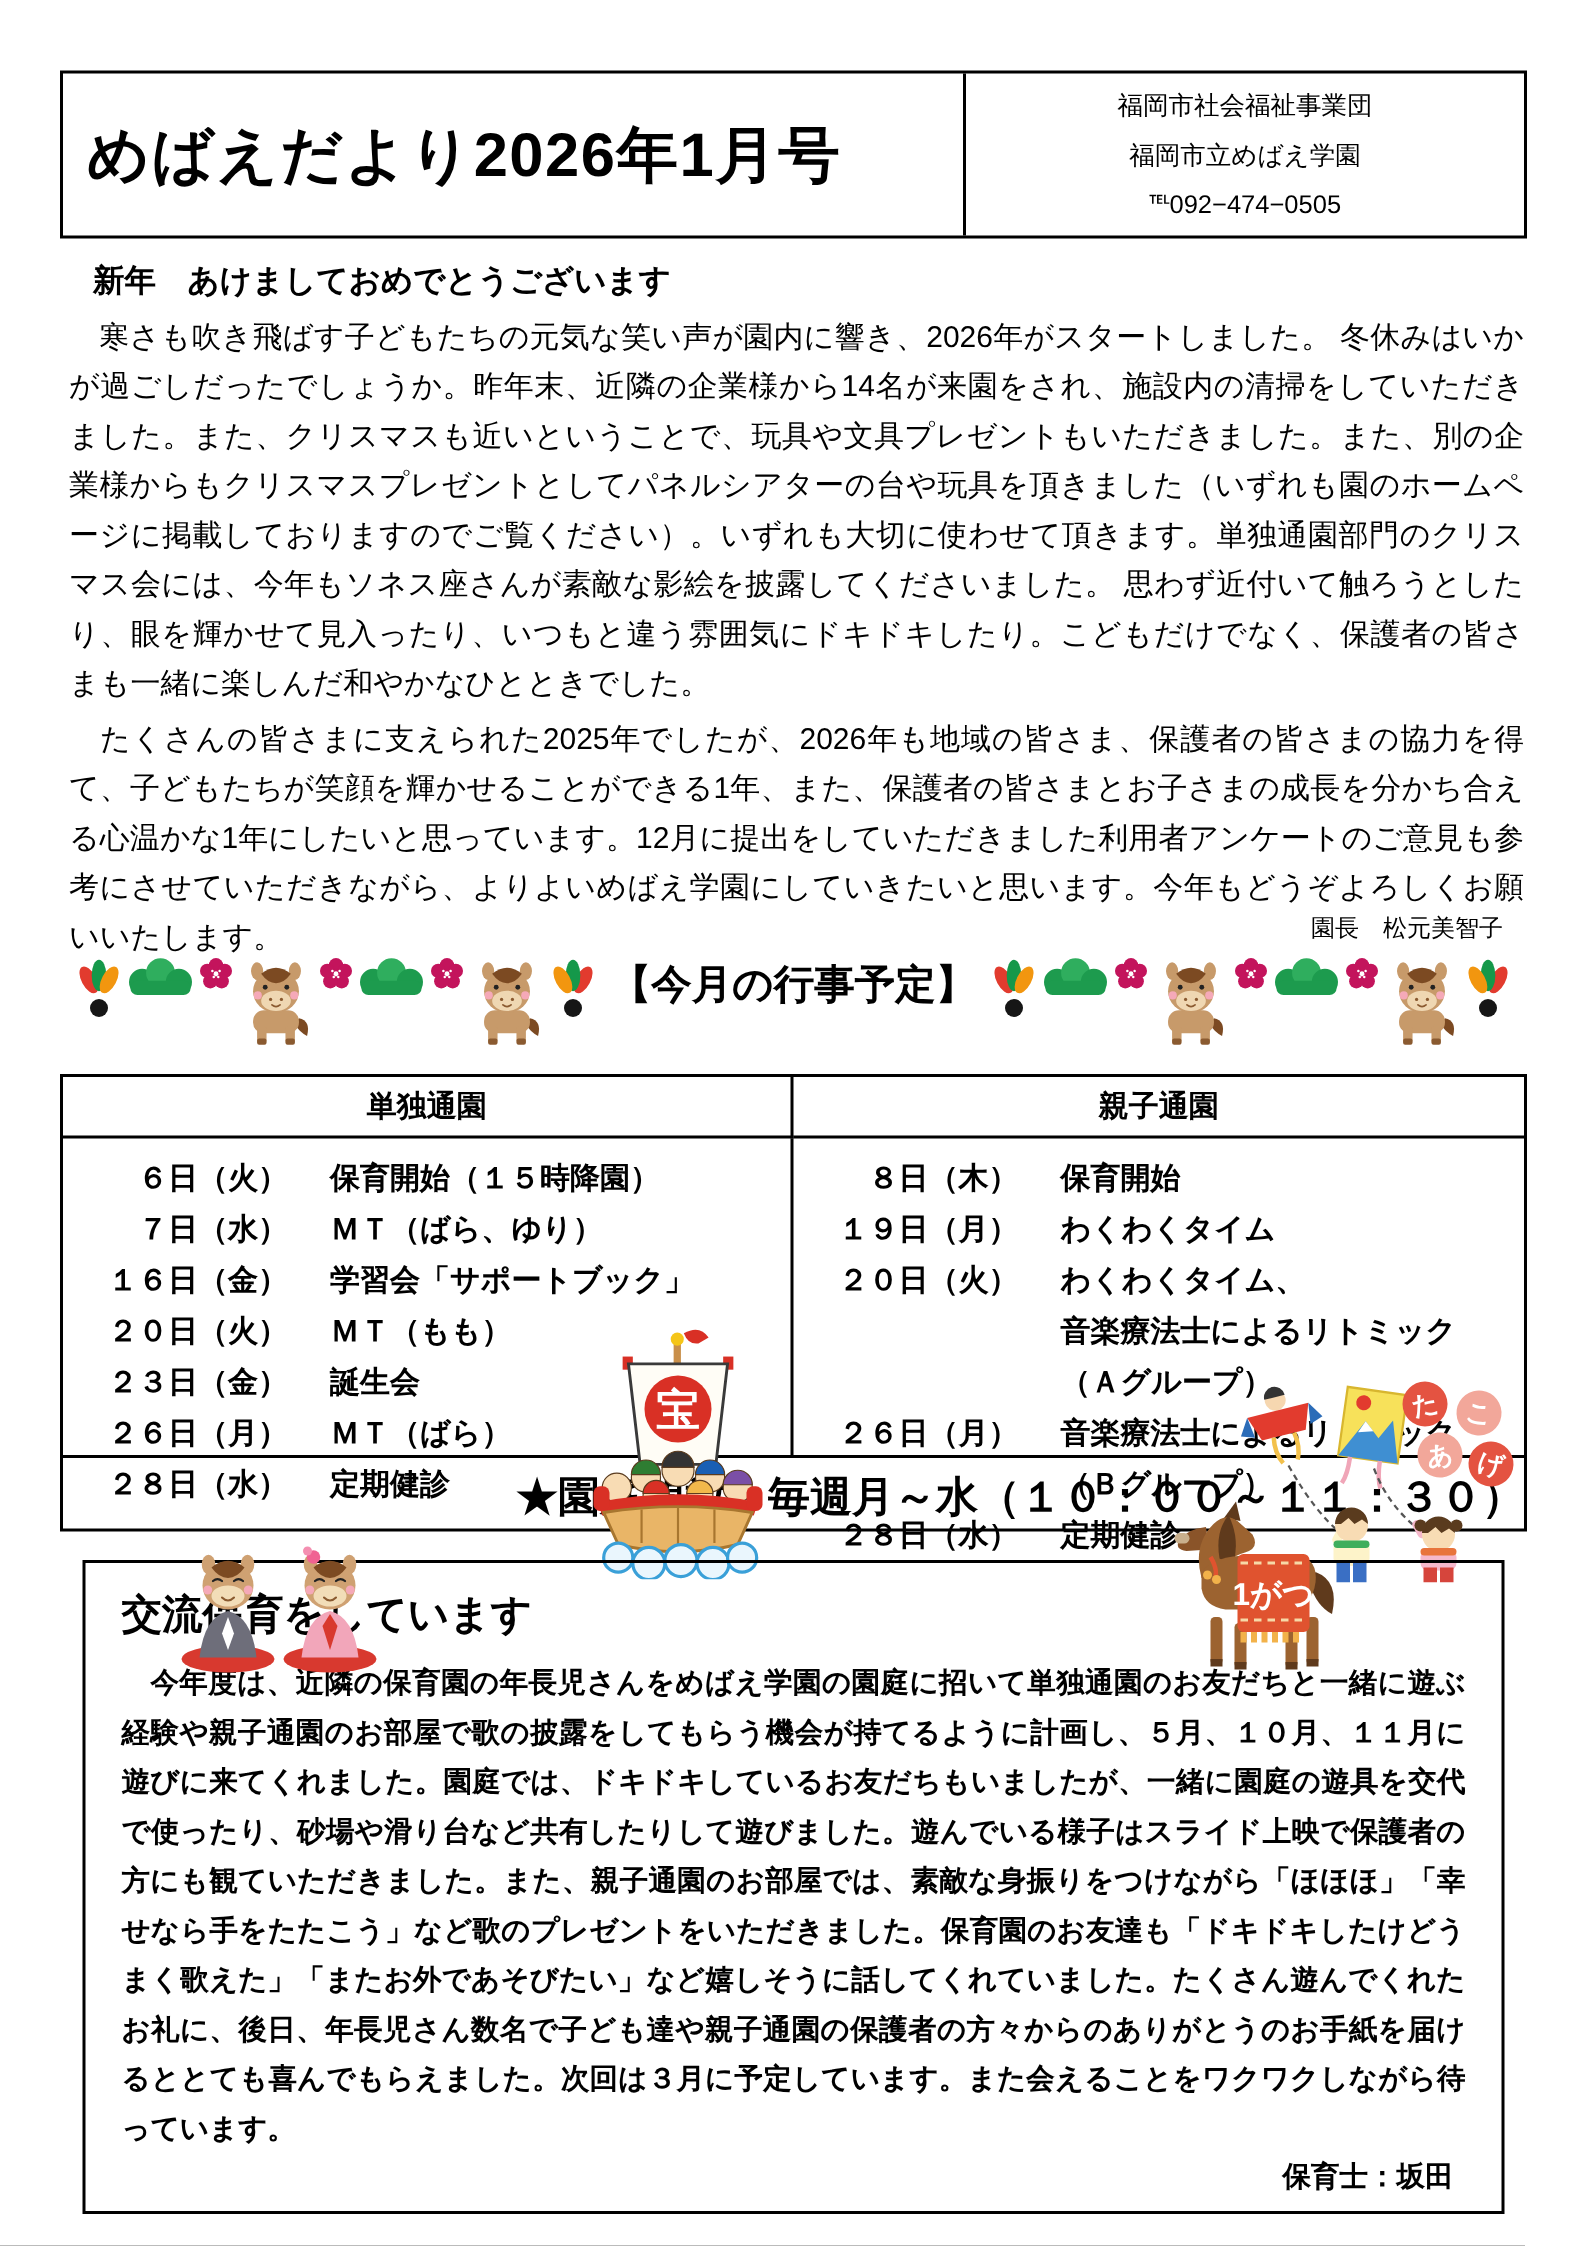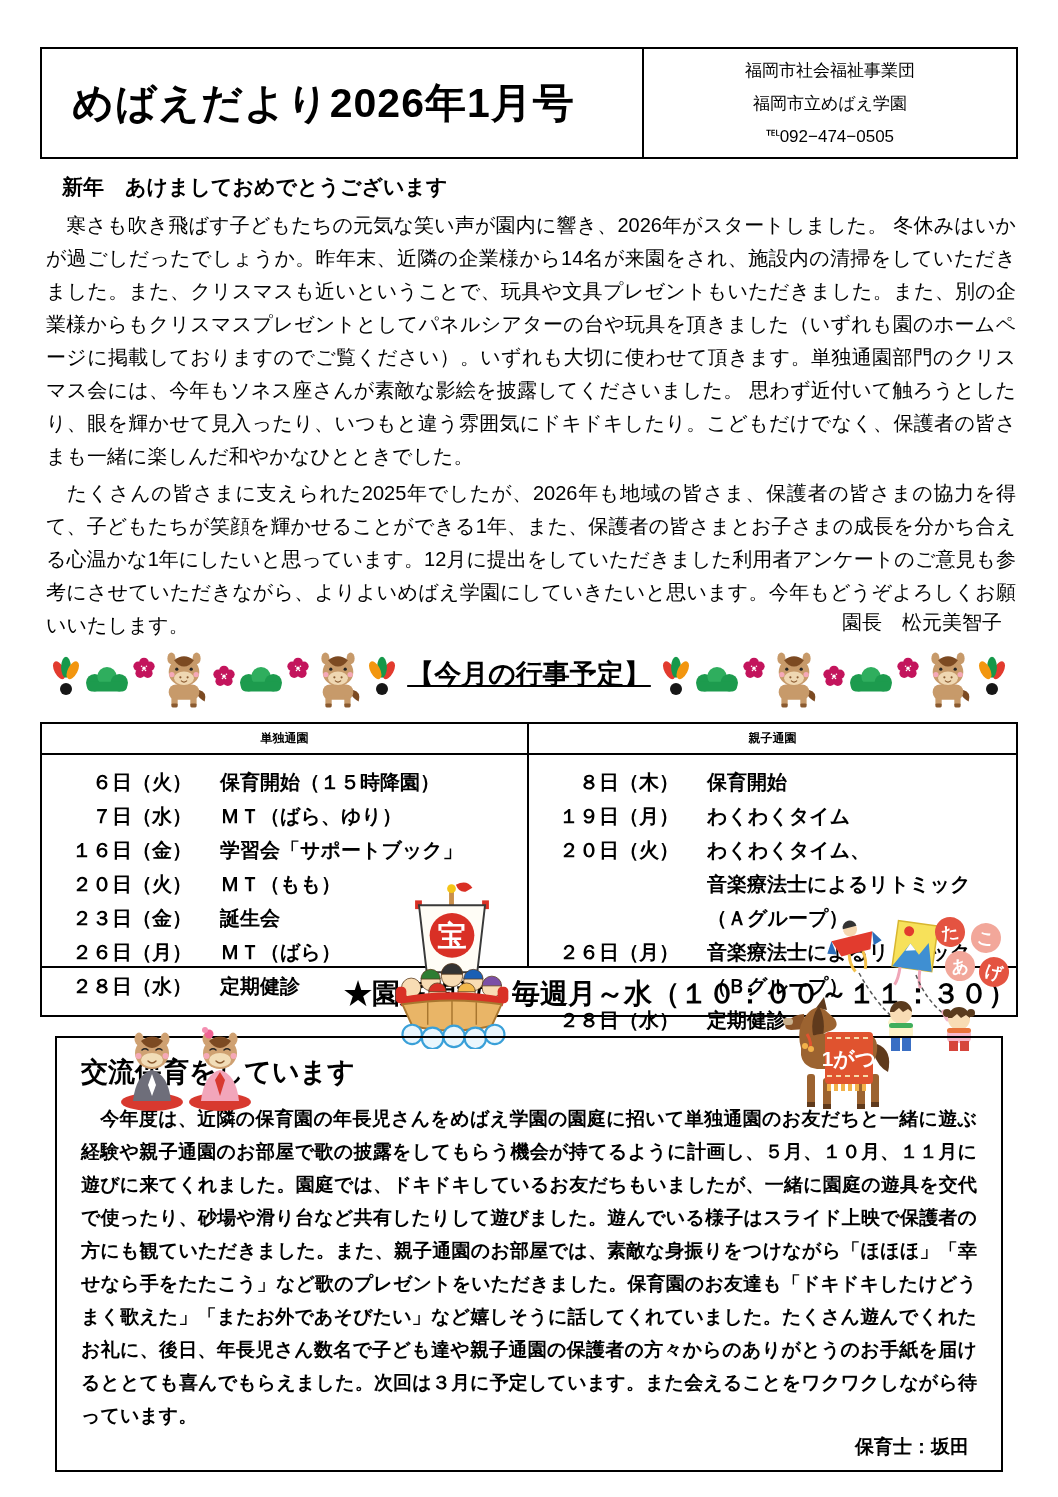--- a/index.html
+++ b/index.html
@@ -3,39 +3,39 @@
 <meta charset="utf-8">
 <style>
   html,body { margin:0; padding:0; background:#888; }
   .page {
     width:1058px; height:1497px; background:#fff; margin:0 auto;
     font-family:"Liberation Sans", sans-serif; color:#000;
     position:relative; overflow:hidden;
   }
   
   .header-box { margin:47px 40px 0; height:112px; border:2px solid #000; display:flex; box-sizing:border-box; }
-  .hdr-title { flex:1; display:flex; align-items:center; padding-left:30px; font-size:41px; font-weight:bold; letter-spacing:1px; white-space:nowrap; }
+  .hdr-title { flex:1; display:flex; align-items:center; padding-left:16px; font-size:41px; font-weight:bold; letter-spacing:1px; white-space:nowrap; }
   .hdr-org { width:372px; border-left:2px solid #000; display:flex; flex-direction:column; align-items:center; justify-content:center; font-size:17px; line-height:33px; }
   
   .greeting { margin:14px 40px 0 62px; font-size:21px; font-weight:bold; }
   .intro-para { margin:8px 42px 0 46px; font-size:20px; line-height:33px; text-align:justify; }
   .p2 { margin-top:4px; }
-  .intro-sign { text-align:right; margin:-33px 56px 0 0; font-size:20px; }
+  .intro-sign { text-align:right; margin:-33px 56px 0 0; font-size:16px; }
   
-  .band { margin:8px 40px 0; display:flex; align-items:center; justify-content:center; height:74px; gap:2px;text-decoration:underline; }
+  .band { margin:8px 40px 0; display:flex; align-items:flex-start; justify-content:center; height:74px; gap:2px; }
   .band-title { font-size:27px; font-weight:bold; margin:0 8px 14px; white-space:nowrap; }
   .icon-hane  { width:30px; height:44px; margin-bottom:8px; flex:none; }
   .icon-pine  { width:48px; height:28px; margin-bottom:2px; flex:none; }
   .icon-plum  { width:22px; height:22px; margin-bottom:26px; flex:none; }
   .icon-plum.low { margin-bottom:10px; }
   .icon-horse { width:54px; height:62px; margin-bottom:2px; flex:none; }
   .flip { transform:scaleX(-1); }
   
   .sched { margin:4px 40px 0; border:2px solid #000; display:grid; grid-template-columns:1fr 1fr; }
-  .sched-h { text-align:center; font-size:12px; font-weight:bold; padding:6px 0; border-bottom:2px solid #000; }
+  .sched-h { text-align:center; font-size:20px; font-weight:bold; padding:6px 0; border-bottom:2px solid #000; }
   .bl { border-right:2px solid #000; }
   .sched-cell { height:211px; padding:10px 0 0 20px; position:relative; font-size:20px; font-weight:bold; box-sizing:border-box; }
   .srow { display:flex; line-height:34px; }
   .srow .d { width:148px; flex:none; padding-left:10px; white-space:pre; }
   .srow .e { white-space:pre-line; }
   .sched-f { grid-column:1/3; border-top:2px solid #000; text-align:right; font-size:28px; font-weight:bold; padding:7px 0 2px; }
   .ship  { position:absolute; left:346px; top:124px; width:128px; height:170px; }
   .kites { position:absolute; left:290px; top:162px; width:200px; height:134px; }
   .klabel { position:absolute; width:30px; height:30px; border-radius:50%; color:#fff; font-size:17px; font-weight:bold;
             display:flex; align-items:center; justify-content:center; }

